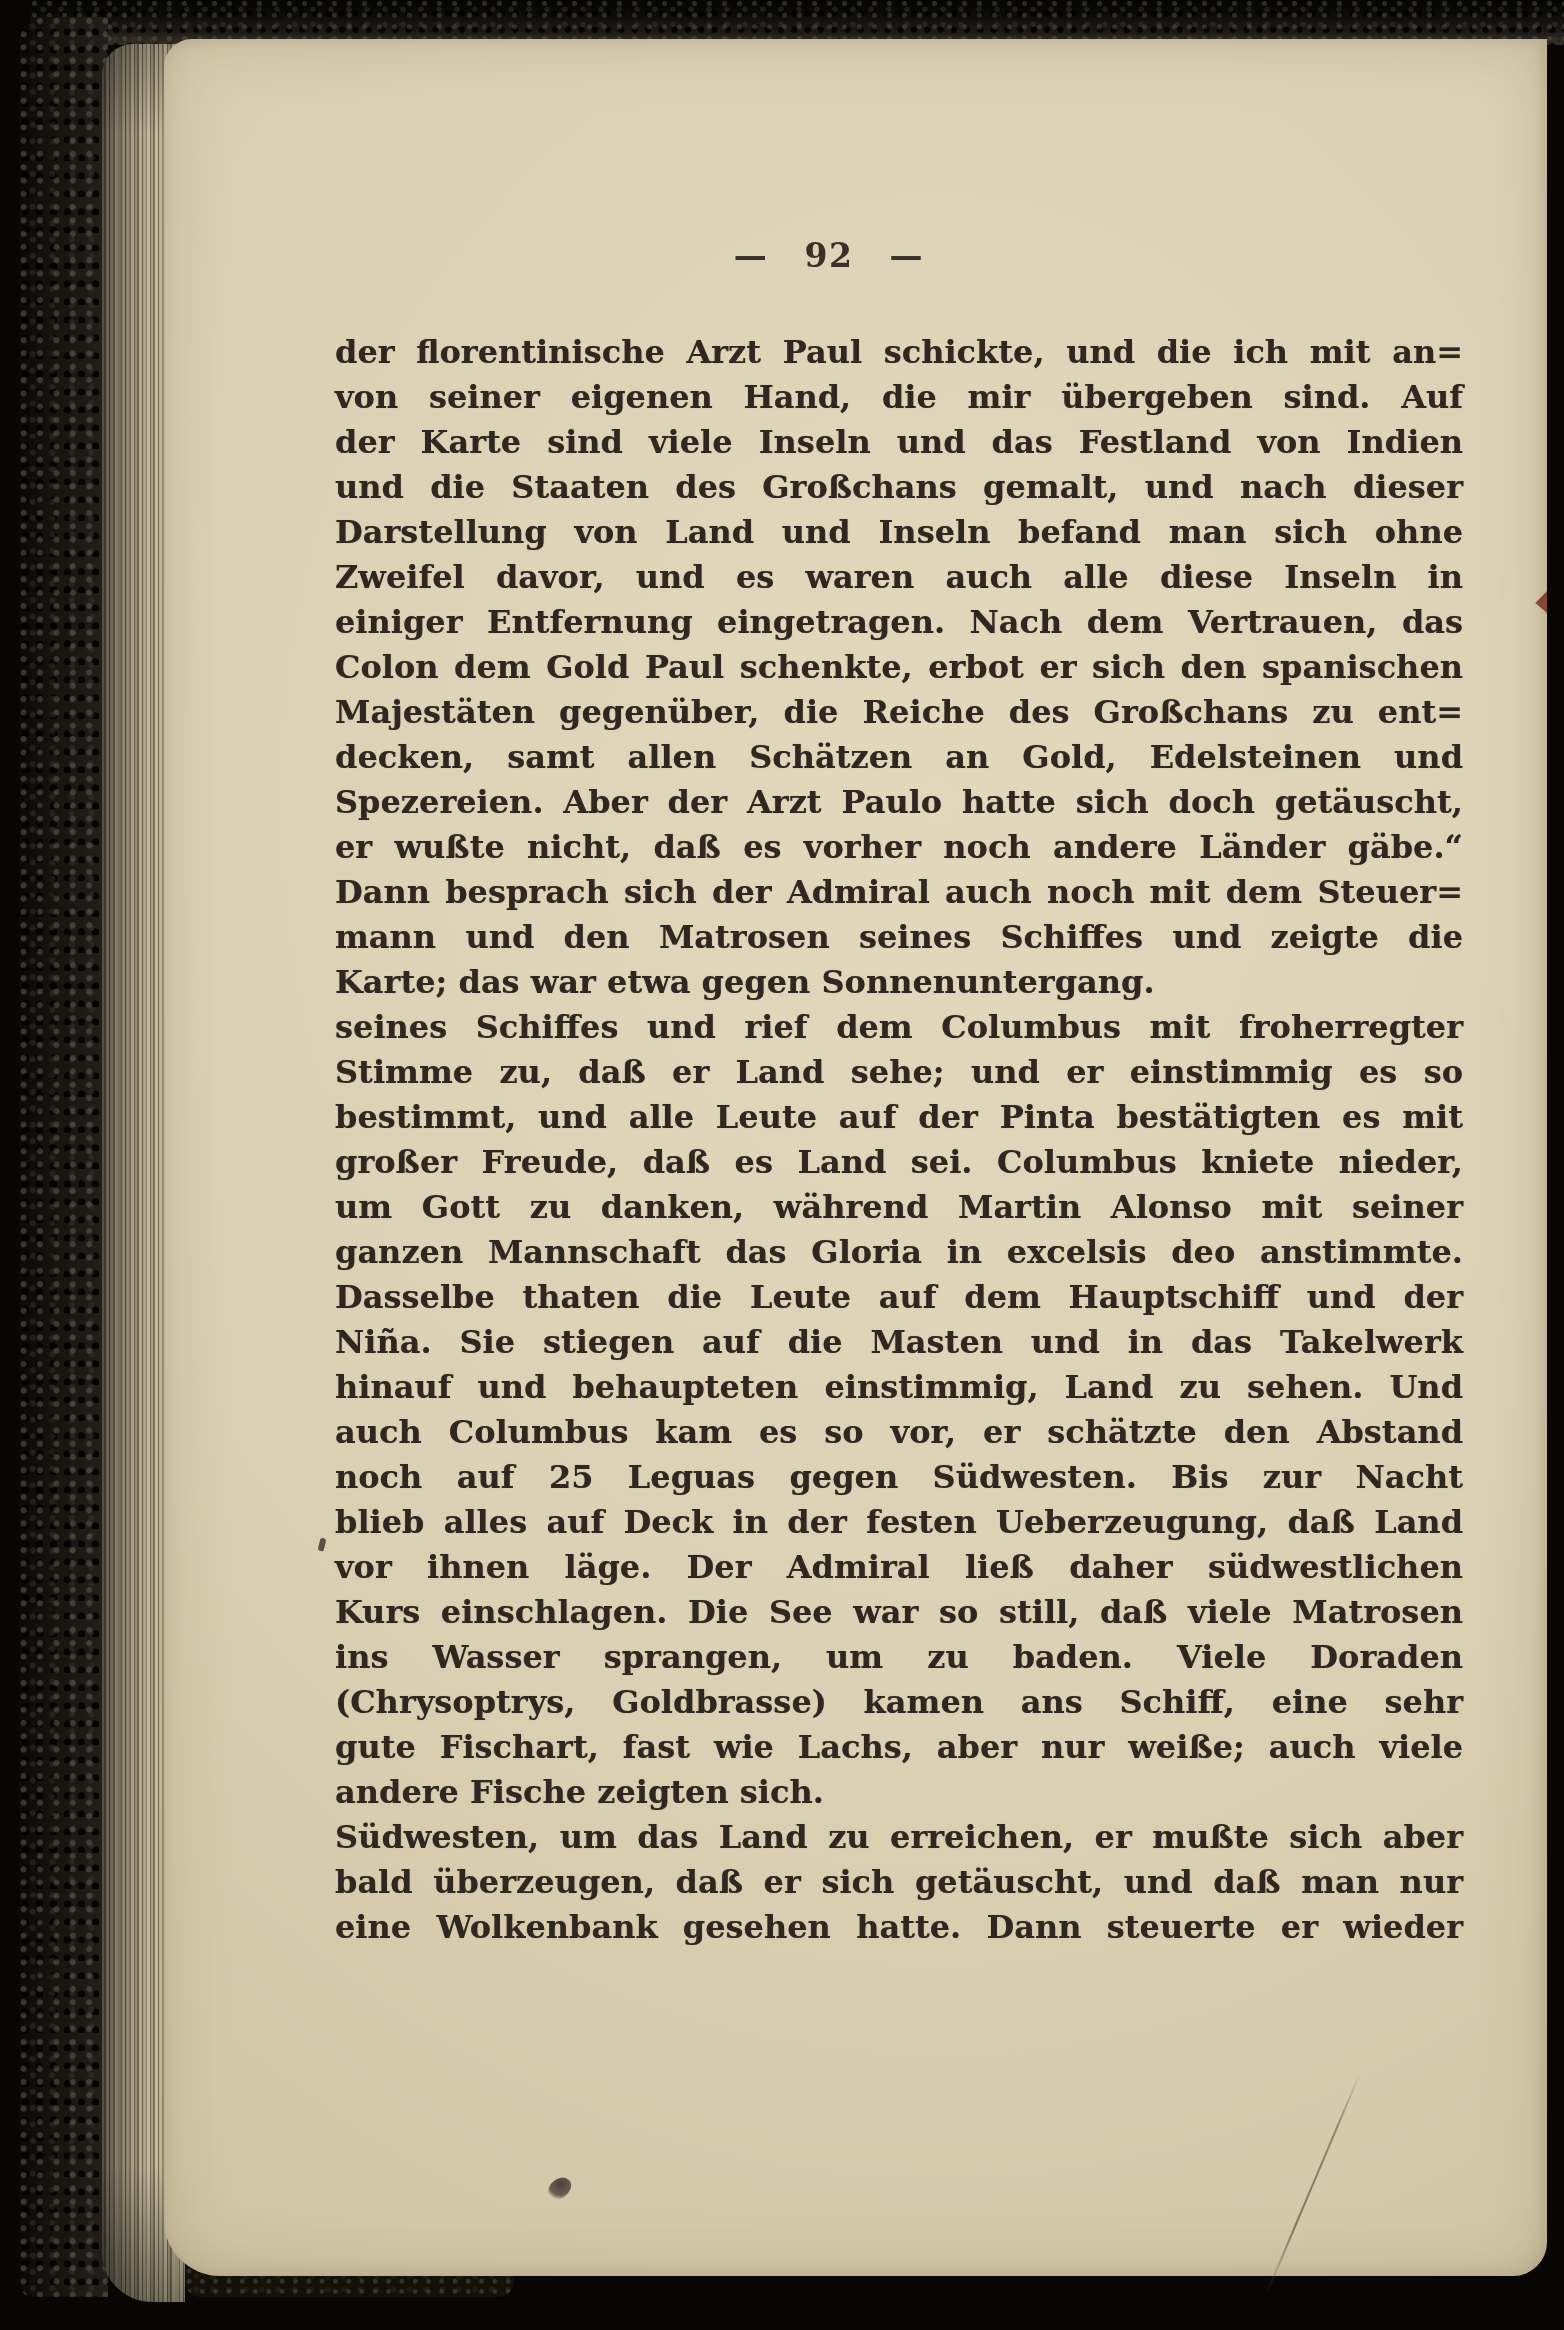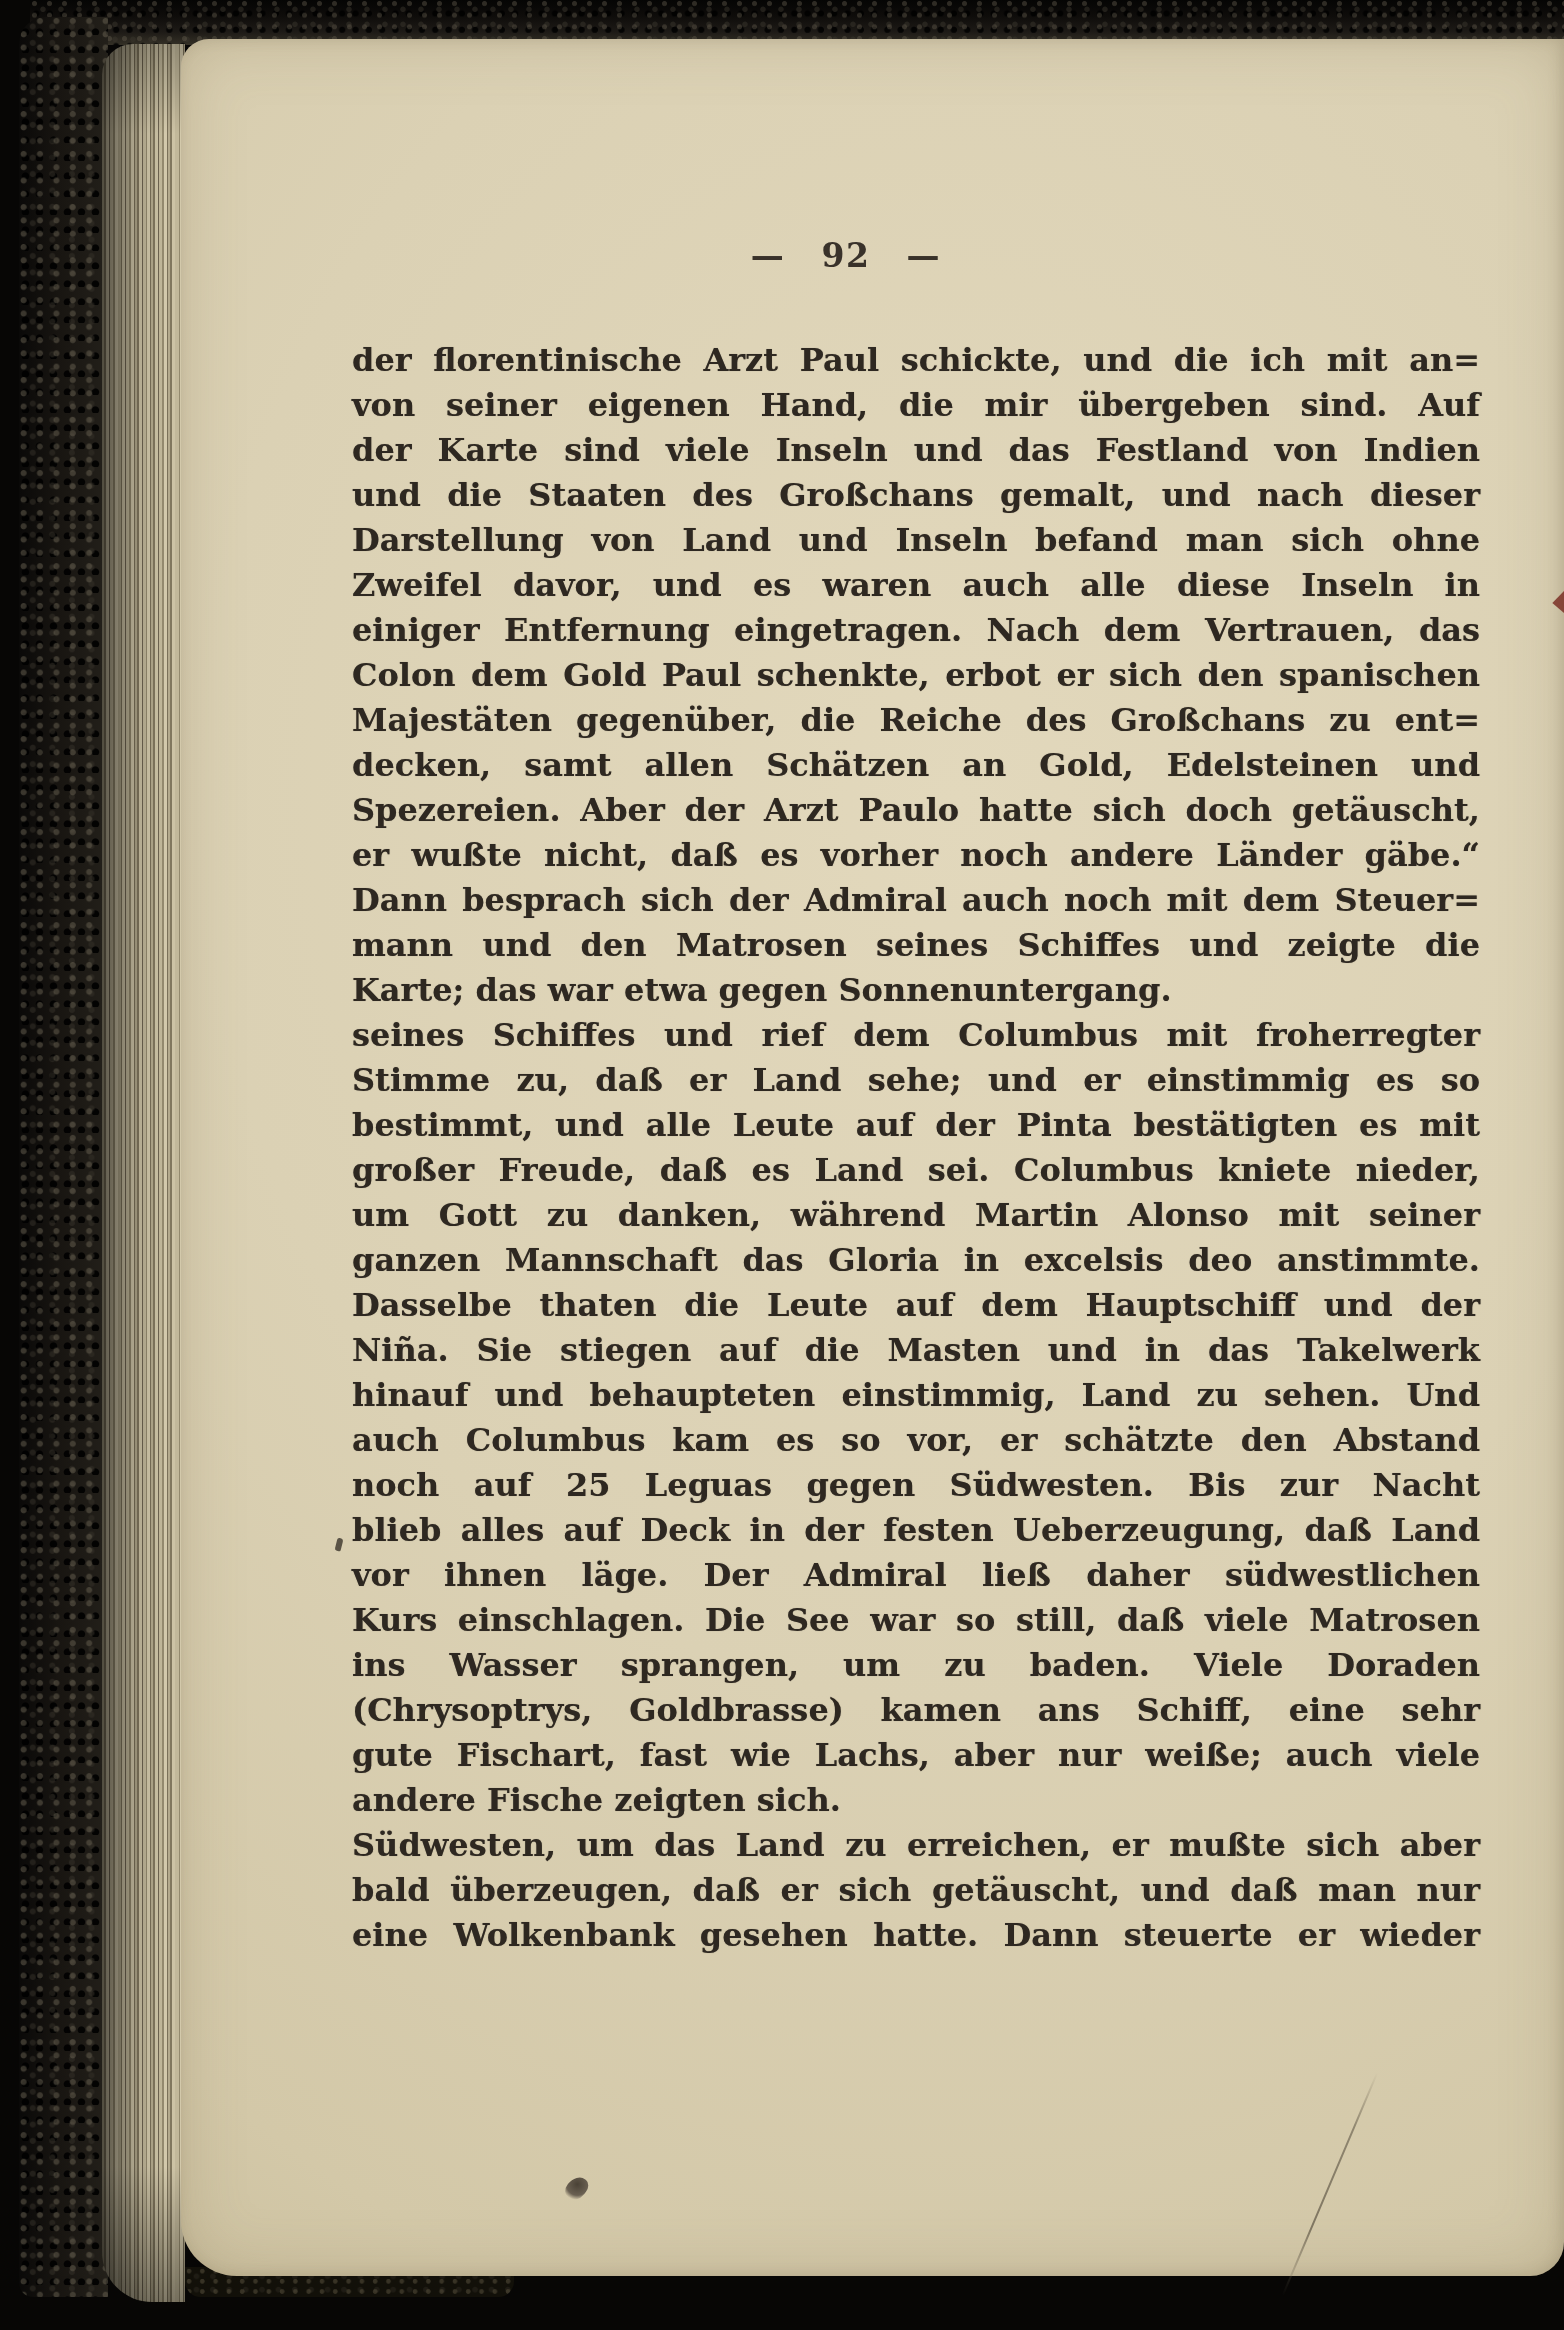--- a/index.html
+++ b/index.html
@@ -46,38 +46,38 @@
     background:
       linear-gradient(90deg, rgba(0,0,0,.55) 0%, rgba(0,0,0,.12) 45%, rgba(0,0,0,0) 75%),
       linear-gradient(180deg, rgba(0,0,0,.25) 0%, rgba(0,0,0,0) 4%, rgba(0,0,0,0) 94%, rgba(0,0,0,.4) 100%),
       repeating-linear-gradient(90deg,
         #b4aa8d 0 2.3px,#81775e 2.3px 3.9px,#cdc3a5 3.9px 7px,#6e6450 7px 7.8px,
         #c2b89a 7.8px 11px,#948a6e 11px 12.5px,#d3c9ab 12.5px 15.6px,#7b7159 15.6px 16.4px);
   }
 
   
   .page{
-    position:absolute;left:181px;top:39px;width:1383px;height:2237px;
+    position:absolute;left:164px;top:39px;width:1383px;height:2237px;
     border-radius:28px 0 34px 56px;
     background:
       radial-gradient(120% 90% at 56% 34%, #e2d8bc 0%, #dbd1b4 45%, #d3c8a8 78%, #c6ba97 100%);
     box-shadow:inset 0 0 63px rgba(120,105,70,.25), inset -3.1px 0 14px rgba(90,80,55,.18);
   }
 
   
   .pagenum{
     position:absolute;top:197px;left:0;width:1330px;
     text-align:center;
     font-family:"DejaVu Serif",serif;font-weight:700;font-size:33px;
     color:#39322a;letter-spacing:1.6px;
   }
   .pagenum .gap{display:inline-block;width:36px;}
 
   
-  .textblock{position:absolute;left:171px;top:291px;width:1128px;margin-top:8px;}
+  .textblock{position:absolute;left:171px;top:291px;width:1128px;}
   .line{
     font-family:"DejaVu Serif",serif;font-weight:700;font-size:32px;line-height:45px;
     color:#2e2821;
     text-align:justify;text-align-last:justify;
     text-shadow:0 0 0.8px rgba(46,40,33,.45);
     white-space:normal;
   }
   .line.noj{text-align-last:left;}
   .line.indent{text-indent:95px;}
 

